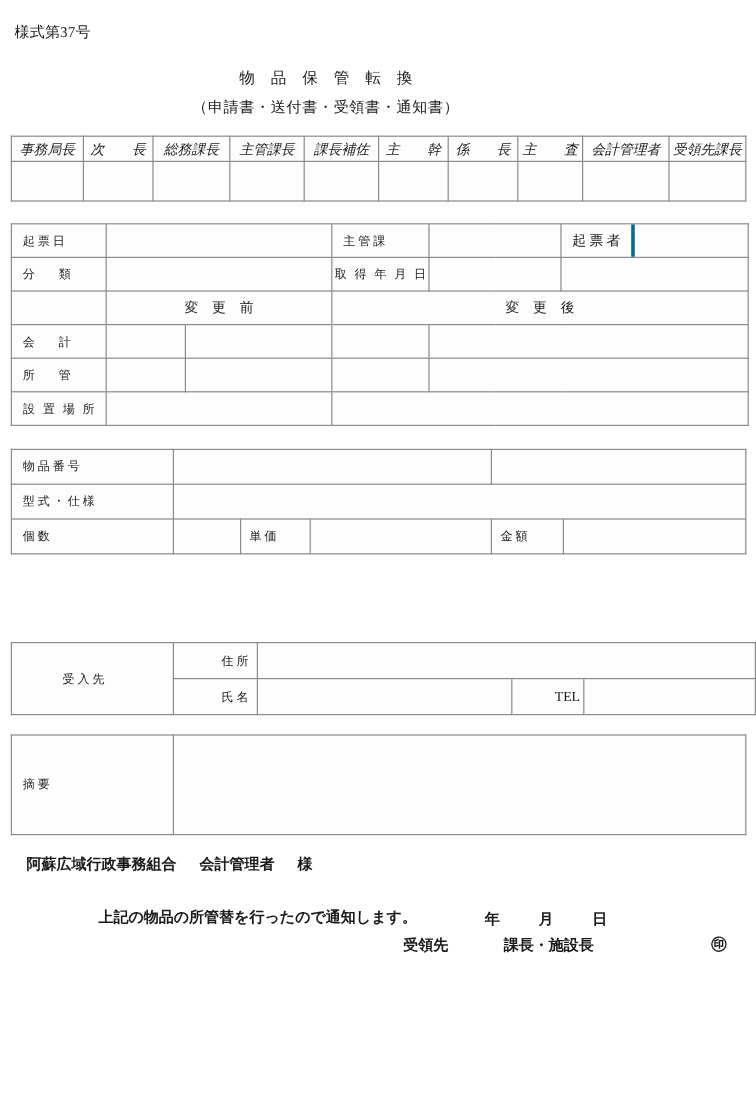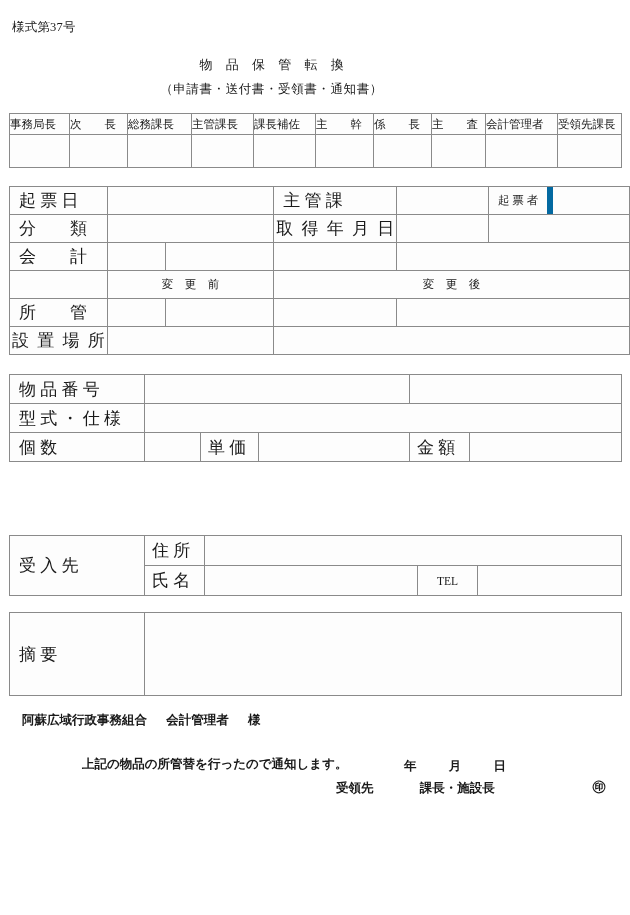--- a/index.html
+++ b/index.html
@@ -64,57 +64,57 @@
   table.grid td {
     border: 1px solid #8a8a8a;
     padding: 0;
     vertical-align: middle;
     height: 26px;
     background: #fdfdfd;
   }
   .lbl {
     text-align: center;
     white-space: nowrap;
-    font-size: 17px;
+    font-size: 10px;
     margin-left: 28px;
   }
   
   .spread {
     display: flex;
     justify-content: space-between;
     padding: 0 9px;
     white-space: nowrap;
   }
   .spread.tight { padding: 0 7px; }
   .centered {
     text-align: center;
     white-space: nowrap;
   }
   .ls2 { letter-spacing: 2px; padding-left: 2px; }
 
   
   #approval-table { left: 9px; top: 113px; }
   #approval-table td { height: 20px; }
   #approval-table tr.stamp-row td { height: 32px; }
-  #approval-table td.hd { text-align: left; white-space: nowrap; font-size: 11.5px; }
+  #approval-table td.hd { text-align: center; white-space: nowrap; font-size: 11.5px; font-style: italic; }
   
   #approval-table { border: 1.6px solid #000; }
   #approval-table td.thick-left { border-left: 1.6px solid #000; }
 
   
   #info-table { left: 9px; top: 186px; }
   #info-table td { height: 27px; }
 
   
   #item-table { left: 9px; top: 374px; }
   #item-table td { height: 28px; }
 
   
   #receiver-table { left: 9px; top: 535px; }
-  #receiver-table td { height: 29px; }
+  #receiver-table td { height: 29px; padding-left: 33px; }
 
   
   #remarks-table { left: 9px; top: 612px; border-radius: 10px; }
   #remarks-table td { height: 82px; }
 
   
   .footer { position: absolute; left: 0; top: 0; width: 630px; }
   .foot-line { position: absolute; white-space: nowrap; font-size: 12.5px; font-weight: bold; }
   #foot-addressee { left: 22px; top: 712px; }
   #foot-sentence  { left: 82px; top: 756px; }
@@ -195,52 +195,52 @@
       <td class="lbl">
         <span class="spread">起 票 日</span>
       </td>
       <td colspan="3"></td>
       <td class="lbl">
         <span class="spread">主 管 課</span>
       </td>
       <td colspan="2"></td>
       <td style="padding:0">
         <div style="display:flex;height:100%;">
-          <div style="width:58px;border-right:6px solid #0369a1;display:flex;align-items:center;justify-content:center;white-space:nowrap;">起 票 者</div>
+          <div style="width:58px;border-right:3px solid #0369a1;display:flex;align-items:center;justify-content:center;white-space:nowrap;">起 票 者</div>
           <div style="flex:1;"></div>
         </div>
       </td>
     </tr>
 
     <tr>
       <td class="lbl">
         <span class="spread">分　　類</span>
       </td>
       <td colspan="3"></td>
       <td class="lbl">
         <span class="centered ls2">取 得 年 月 日</span>
       </td>
       <td colspan="2"></td>
       <td></td>
     </tr>
 
     <tr>
-      <td class="lbl">
-        <span class="spread">会　　計</span>
-      </td>
-      <td></td>
-      <td colspan="2"></td>
-      <td></td>
-      <td colspan="3"></td>
-    </tr>
-
-    <tr>
       <td></td>
       <td colspan="3" class="centered">変　更　前</td>
       <td colspan="4" class="centered">変　更　後</td>
+    </tr>
+
+    <tr>
+      <td class="lbl">
+        <span class="spread">会　　計</span>
+      </td>
+      <td></td>
+      <td colspan="2"></td>
+      <td></td>
+      <td colspan="3"></td>
     </tr>
 
     <tr>
       <td class="lbl">
         <span class="spread">所　　管</span>
       </td>
       <td></td>
       <td colspan="2"></td>
       <td></td>
       <td colspan="3"></td>

